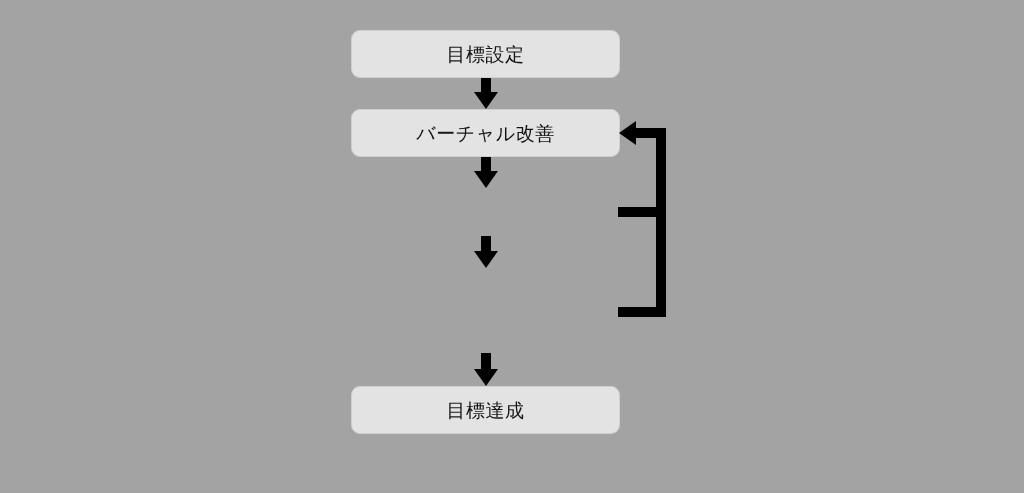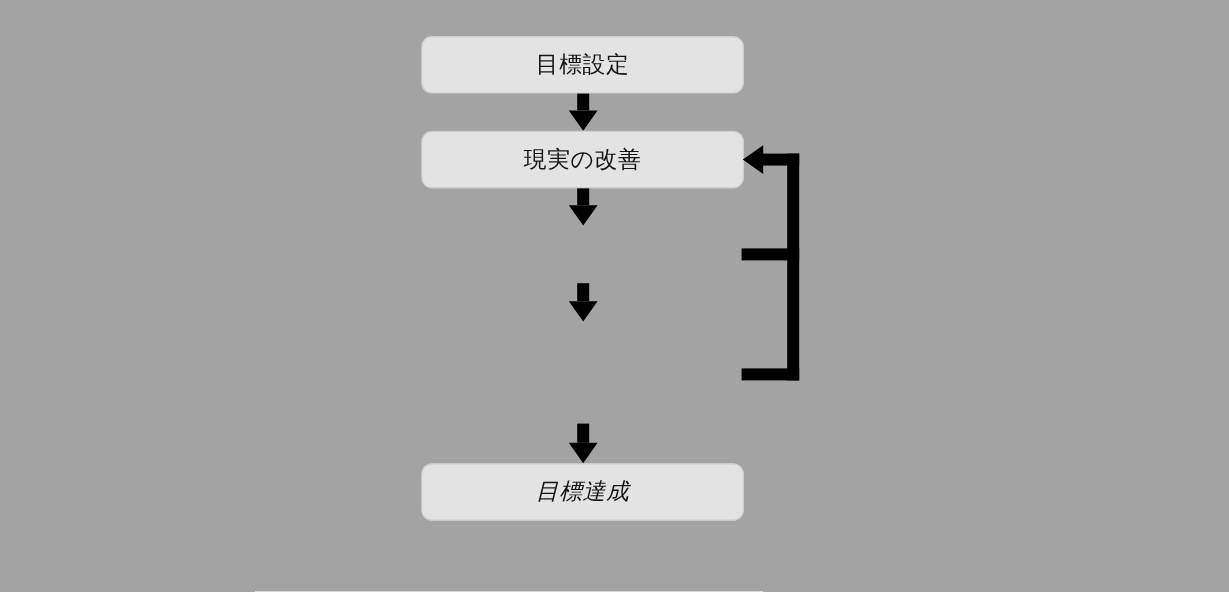--- a/index.html
+++ b/index.html
@@ -114,41 +114,41 @@
   <div class="node" style="left:351px; top:30px; width:269px; height:48px;">
     <span class="line">目標設定</span>
   </div>
 
   <div class="arrow-down" style="left:474px; top:78px; width:24px; height:31px;">
     <div class="shaft" style="height:14px;"></div>
     <div class="head"></div>
   </div>
 
   <div class="node" style="left:351px; top:109px; width:269px; height:48px;">
-    <span class="line">現実の改善</span>
+    <span class="line">バーチャル改善</span>
   </div>
 
   <div class="arrow-down" style="left:474px; top:157px; width:24px; height:31px;">
     <div class="shaft" style="height:14px;"></div>
     <div class="head"></div>
   </div>
 
 
   <div class="arrow-down" style="left:474px; top:236px; width:24px; height:32px;">
     <div class="shaft" style="height:15px;"></div>
     <div class="head"></div>
   </div>
 
 
   <div class="arrow-down" style="left:474px; top:353px; width:24px; height:33px;">
     <div class="shaft" style="height:16px;"></div>
     <div class="head"></div>
   </div>
 
-  <div class="node" style="left:351px; top:386px; width:269px; height:48px;font-style:italic;">
+  <div class="node" style="left:351px; top:386px; width:269px; height:48px;">
     <span class="line">目標達成</span>
   </div>
 
   <div class="seg" style="left:618px; top:207px; width:48px; height:10px;"></div>
 
   <div class="seg" style="left:618px; top:307px; width:48px; height:10px;"></div>
 
   <div class="seg" style="left:656px; top:128px; width:10px; height:189px;"></div>
 
   <div class="seg" style="left:634px; top:128px; width:32px; height:10px;"></div>

